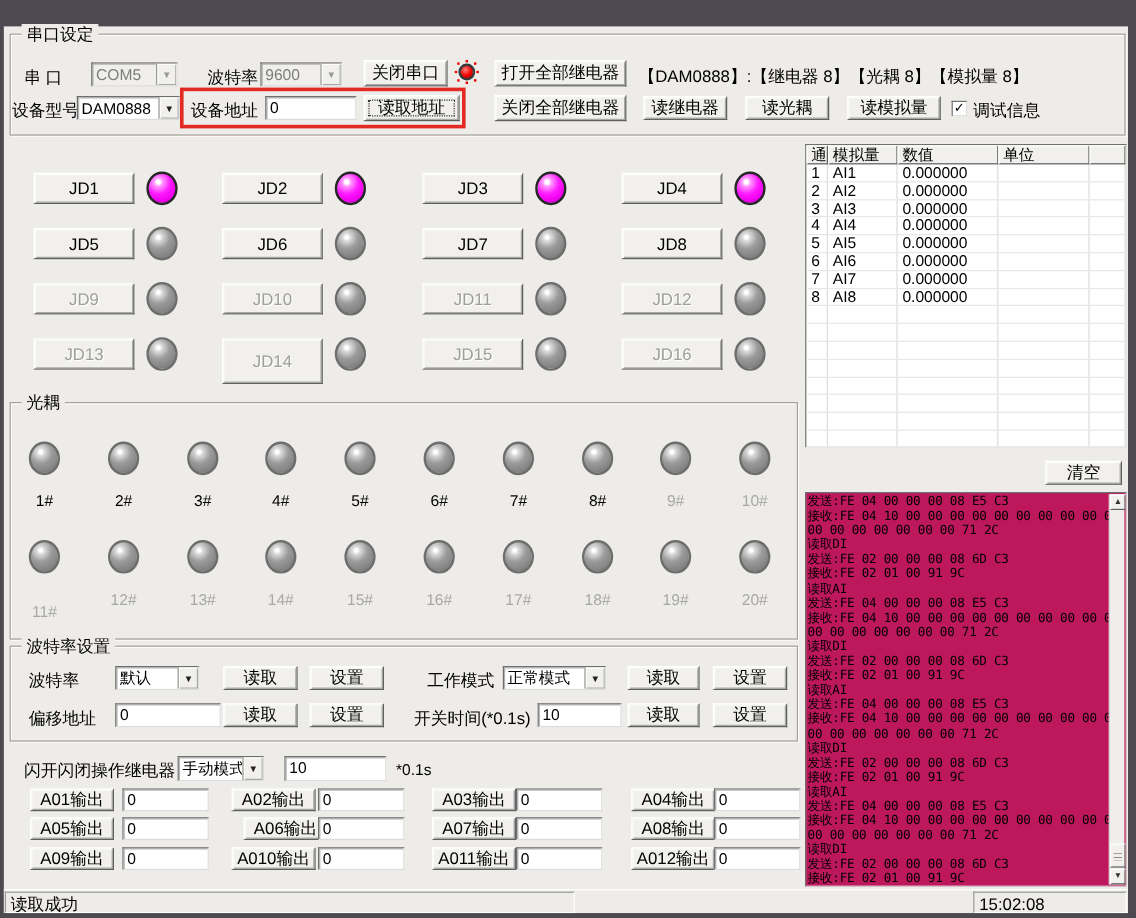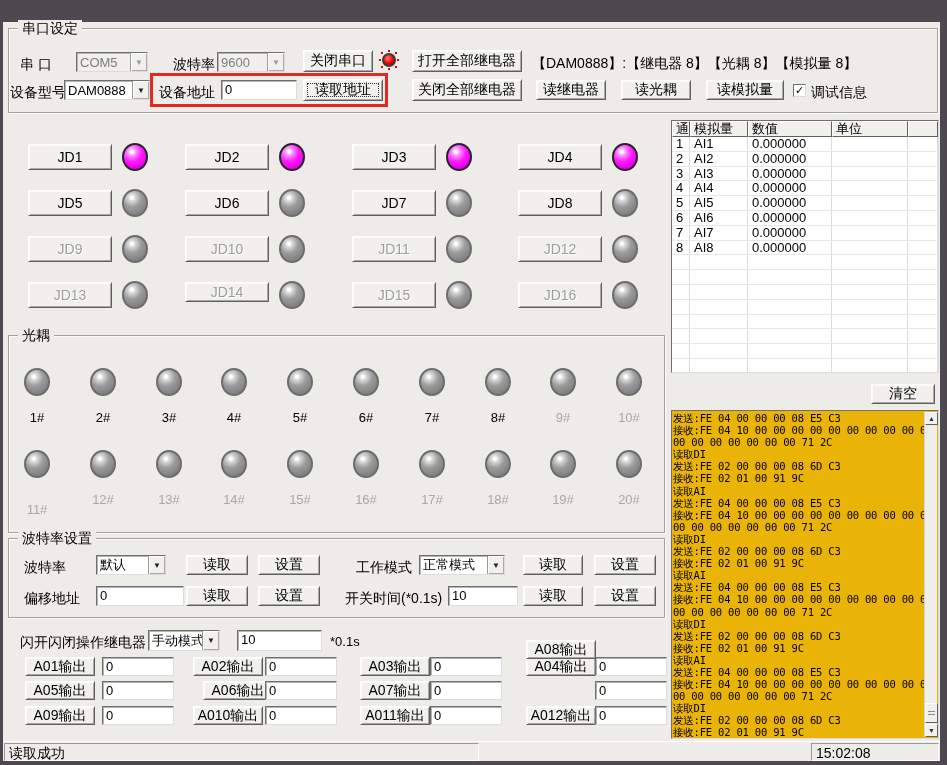--- a/index.html
+++ b/index.html
@@ -61,21 +61,21 @@
     font-size:11px; line-height:11px; text-align:center; font-weight:bold; cursor:pointer; }
   
   .atable { position:absolute; left:671px; top:120px; width:268px; height:253px; background:#fff;
     border:1px solid; border-color:#6f6f6f #dcdcdc #dcdcdc #6f6f6f; overflow:hidden; }
   .ahead { display:flex; height:16px; }
   .ahead .hcell { background:#f1f0ed; border:1px solid; border-color:#ffffff #5f5f5f #5f5f5f #ffffff;
     font-size:13px; line-height:14px; padding-left:3px; white-space:nowrap; overflow:hidden; }
   .trow { display:flex; height:14.8px; border-bottom:1px solid #e7e7e7; cursor:default; }
   .trow .tcell { font-size:13px; line-height:14px; padding-left:4px; border-right:1px solid #dcdcdc; white-space:nowrap; overflow:hidden; }
   
-  .log { position:absolute; left:671px; top:410px; width:268px; height:329px; background:#eab308;
+  .log { position:absolute; left:671px; top:410px; width:268px; height:329px; background:#be185d;
     border:1px solid; border-color:#6f6f6f #dcdcdc #dcdcdc #6f6f6f; overflow:hidden; }
   .log-text { position:absolute; left:1px; top:1px; right:14px; bottom:1px; overflow:hidden;
     font-family:"DejaVu Sans Mono","Liberation Mono",monospace; font-size:10.5px; letter-spacing:-0.2px; }
   .log-line { height:12.1px; line-height:12.1px; white-space:pre; }
   .vscroll { position:absolute; right:1px; top:1px; bottom:1px; width:13px; background:#efeeec; border-left:1px solid #d5d5d5; }
   .sbtn { position:absolute; left:0; width:13px; height:13px; background:#f1f0ed; border:1px solid;
     border-color:#ffffff #5f5f5f #5f5f5f #ffffff; font-size:7px; line-height:11px; text-align:center; color:#333; cursor:pointer; }
   .sthumb { position:absolute; left:0; width:13px; height:20px; background:#f1f0ed; border:1px solid;
     border-color:#ffffff #5f5f5f #5f5f5f #ffffff; cursor:pointer; }
   .sthumb::after { content:""; position:absolute; left:2px; right:2px; top:7px; height:6px;
@@ -149,21 +149,21 @@
       <div class="btn dim" style="left: 28px; top: 236px; width: 84px; height: 26px;">JD9</div>
       <div class="led led-off" style="left: 122px; top: 235px;"></div>
       <div class="btn dim" style="left: 185px; top: 236px; width: 84px; height: 26px;">JD10</div>
       <div class="led led-off" style="left: 279px; top: 235px;"></div>
       <div class="btn dim" style="left: 352px; top: 236px; width: 84px; height: 26px;">JD11</div>
       <div class="led led-off" style="left: 446px; top: 235px;"></div>
       <div class="btn dim" style="left: 518px; top: 236px; width: 84px; height: 26px;">JD12</div>
       <div class="led led-off" style="left: 612px; top: 235px;"></div>
       <div class="btn dim" style="left: 28px; top: 282px; width: 84px; height: 26px;">JD13</div>
       <div class="led led-off" style="left: 122px; top: 281px;"></div>
-      <div class="btn dim" style="left: 185px; top: 282px; width: 84px; height: 20px; text-align: right;">JD14</div>
+      <div class="btn dim" style="left: 185px; top: 282px; width: 84px; height: 38px; text-align: right;">JD14</div>
       <div class="led led-off" style="left: 279px; top: 281px;"></div>
       <div class="btn dim" style="left: 352px; top: 282px; width: 84px; height: 26px;">JD15</div>
       <div class="led led-off" style="left: 446px; top: 281px;"></div>
       <div class="btn dim" style="left: 518px; top: 282px; width: 84px; height: 26px;">JD16</div>
       <div class="led led-off" style="left: 612px; top: 281px;"></div>
     </div>
 
   <div class="group" style="left:8px;top:335px;width:657px;height:198px;">
     <span class="legend">光耦</span>
   </div>
@@ -251,21 +251,21 @@
       <div class="btn" style="left: 360px; top: 657px; width: 70px; height: 19px;">A03输出</div>
       <div class="inp" style="left: 430px; top: 657px; width: 72px; height: 19px;">0</div>
       <div class="btn" style="left: 526px; top: 657px; width: 70px; height: 19px;">A04输出</div>
       <div class="inp" style="left: 595px; top: 657px; width: 72px; height: 19px;">0</div>
       <div class="btn" style="left: 25px; top: 681px; width: 70px; height: 19px;">A05输出</div>
       <div class="inp" style="left: 102px; top: 681px; width: 72px; height: 19px;">0</div>
       <div class="btn" style="left: 193px; top: 681px; width: 70px; height: 19px; margin-left: 10px;">A06输出</div>
       <div class="inp" style="left: 265px; top: 681px; width: 72px; height: 19px;">0</div>
       <div class="btn" style="left: 360px; top: 681px; width: 70px; height: 19px;">A07输出</div>
       <div class="inp" style="left: 430px; top: 681px; width: 72px; height: 19px;">0</div>
-      <div class="btn" style="left: 526px; top: 640px; width: 70px; height: 19px;">A08输出</div>
+      <div class="btn" style="left: 526px; top: 681px; width: 70px; height: 19px;">A08输出</div>
       <div class="inp" style="left: 595px; top: 681px; width: 72px; height: 19px;">0</div>
       <div class="btn" style="left: 25px; top: 706px; width: 70px; height: 19px;">A09输出</div>
       <div class="inp" style="left: 102px; top: 706px; width: 72px; height: 19px;">0</div>
       <div class="btn" style="left: 193px; top: 706px; width: 70px; height: 19px;">A010输出</div>
       <div class="inp" style="left: 265px; top: 706px; width: 72px; height: 19px;">0</div>
       <div class="btn" style="left: 360px; top: 706px; width: 70px; height: 19px;">A011输出</div>
       <div class="inp" style="left: 430px; top: 706px; width: 72px; height: 19px;">0</div>
       <div class="btn" style="left: 526px; top: 706px; width: 70px; height: 19px;">A012输出</div>
       <div class="inp" style="left: 595px; top: 706px; width: 72px; height: 19px;">0</div>
     </div>

